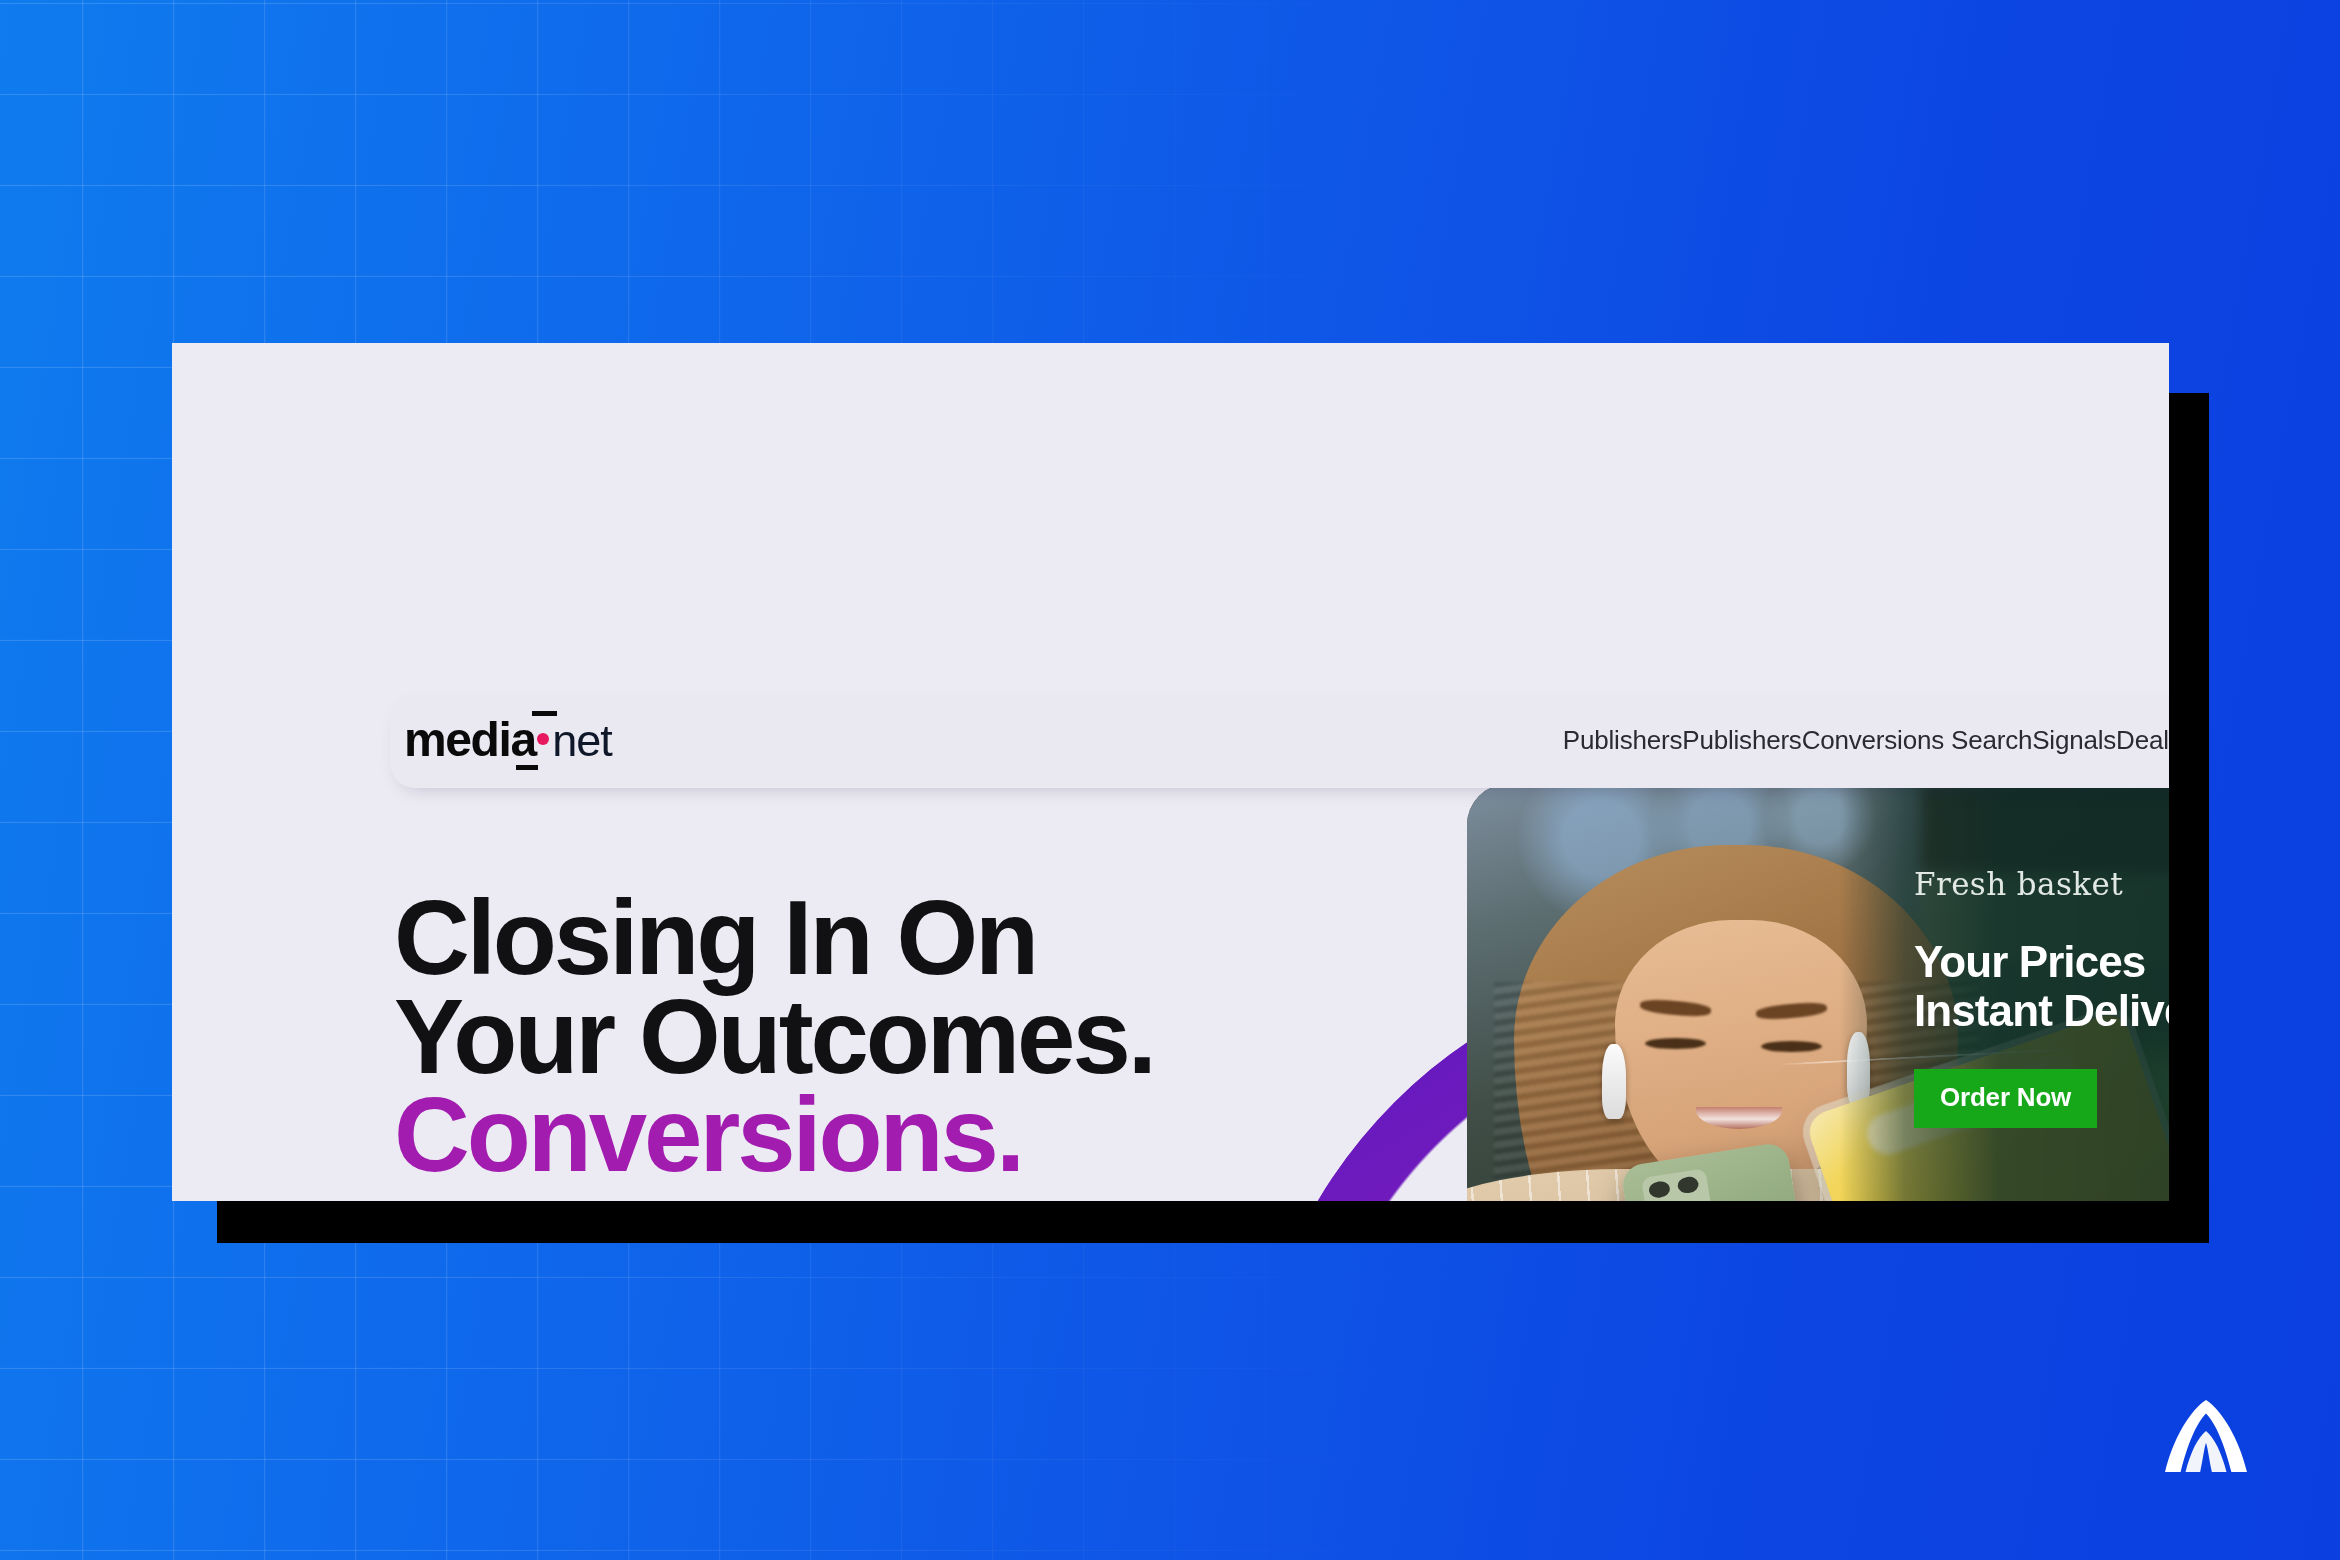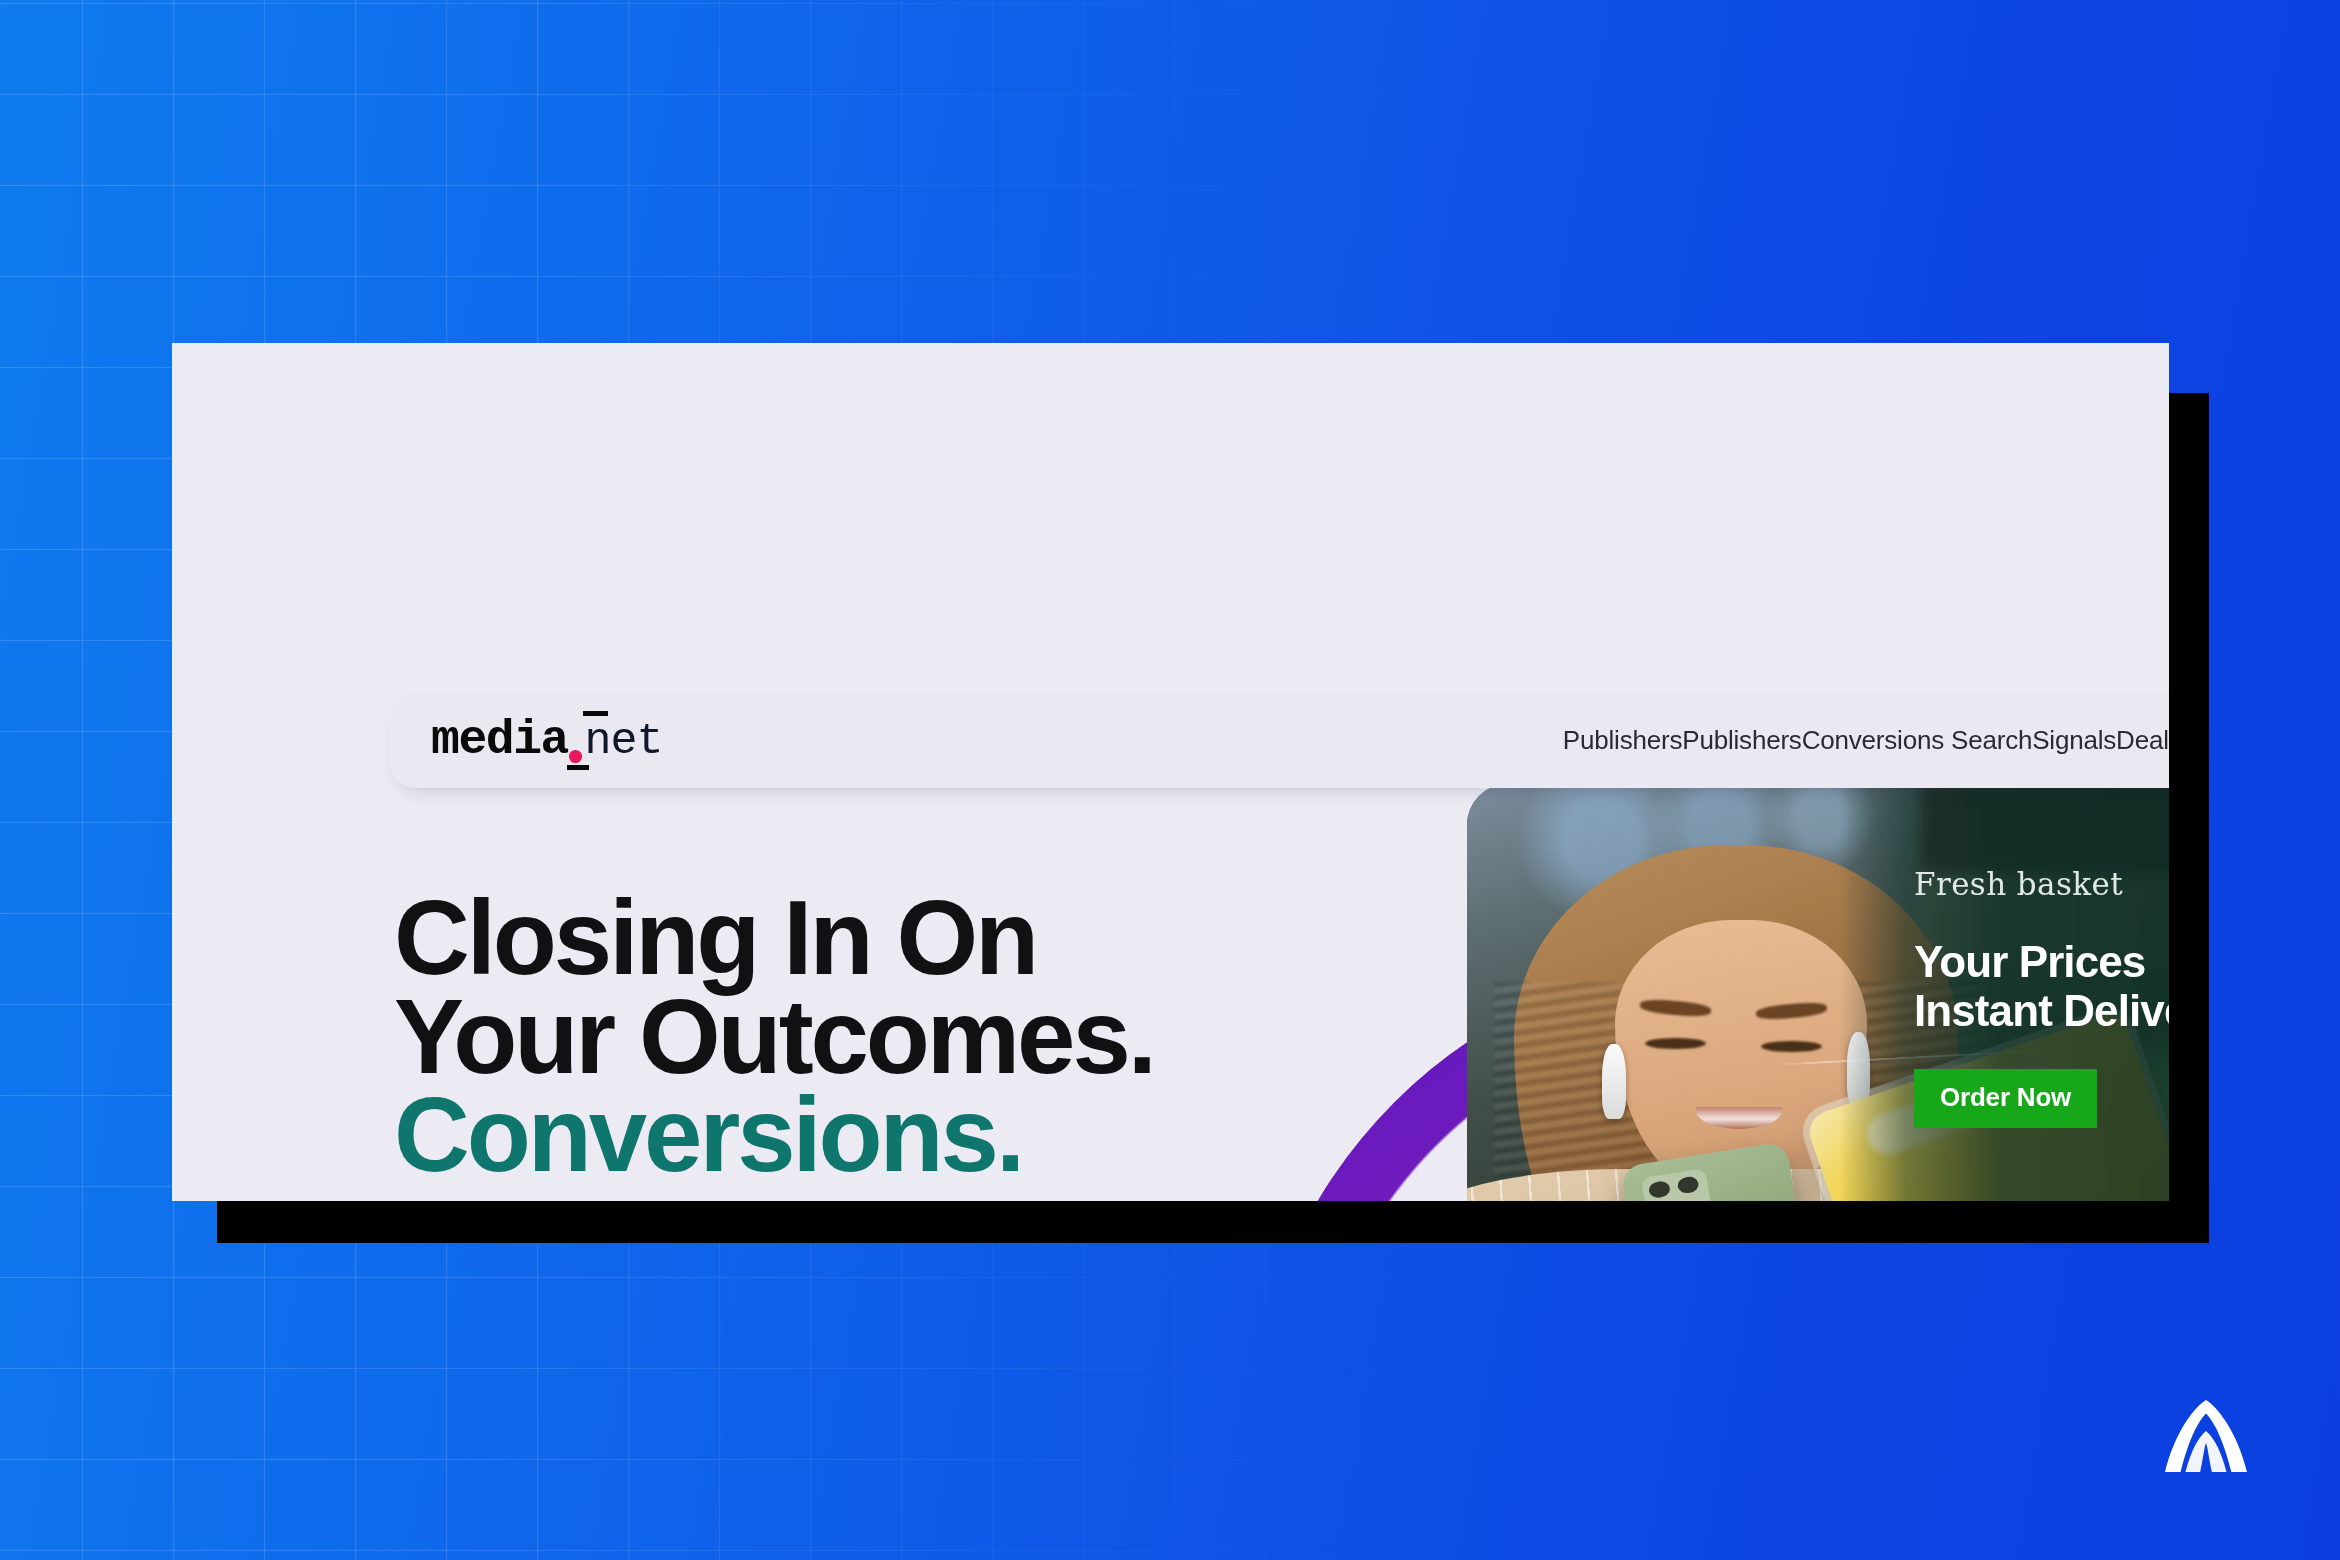--- a/index.html
+++ b/index.html
@@ -55,23 +55,23 @@
   
   #navbar {
     position:absolute;
     left:218px; top:349px; width:1904px; height:96px;
     background:#eae9f1;
     border-radius:25px;
     display:flex; align-items:center;
     box-shadow:0 9.8px 21.5px -13.7px rgba(20,12,60,.30);
   }
   #logo {
-    margin-left:41px;
-    display:flex; align-items:flex-end;
-    font-family:Liberation Mono, monospace;
+    margin-left:14px;
+    display:flex; align-items:center;
+    font-family:Liberation Sans, sans-serif;
     line-height:1;
     position:relative;
   }
   #logo .m-media {
     font-size:48px; font-weight:bold; color:#0a0a0a;
     letter-spacing:-1.4px;
   }
   #logo .m-dot {
     width:12.7px; height:12.7px; border-radius:50%;
     background:#e8185f; display:inline-block;
@@ -100,21 +100,21 @@
 
   
   #headline {
     position:absolute; left:222px; top:546px;
     line-height:.94; letter-spacing:-3.1px;
   }
   #headline .h-line {
     font-size:105px; font-weight:bold; color:#111114;
     white-space:nowrap; display:block;
   }
-  #headline .h-line.accent { color:#0f766e; }
+  #headline .h-line.accent { color:#a21caf; }
 
   
   #photo {
     position:absolute;
     left:1295px; top:441px; width:841px; height:683px;
     border-radius:41px; overflow:hidden;
     background:#39403c;
   }
   
   #ph-bg {

